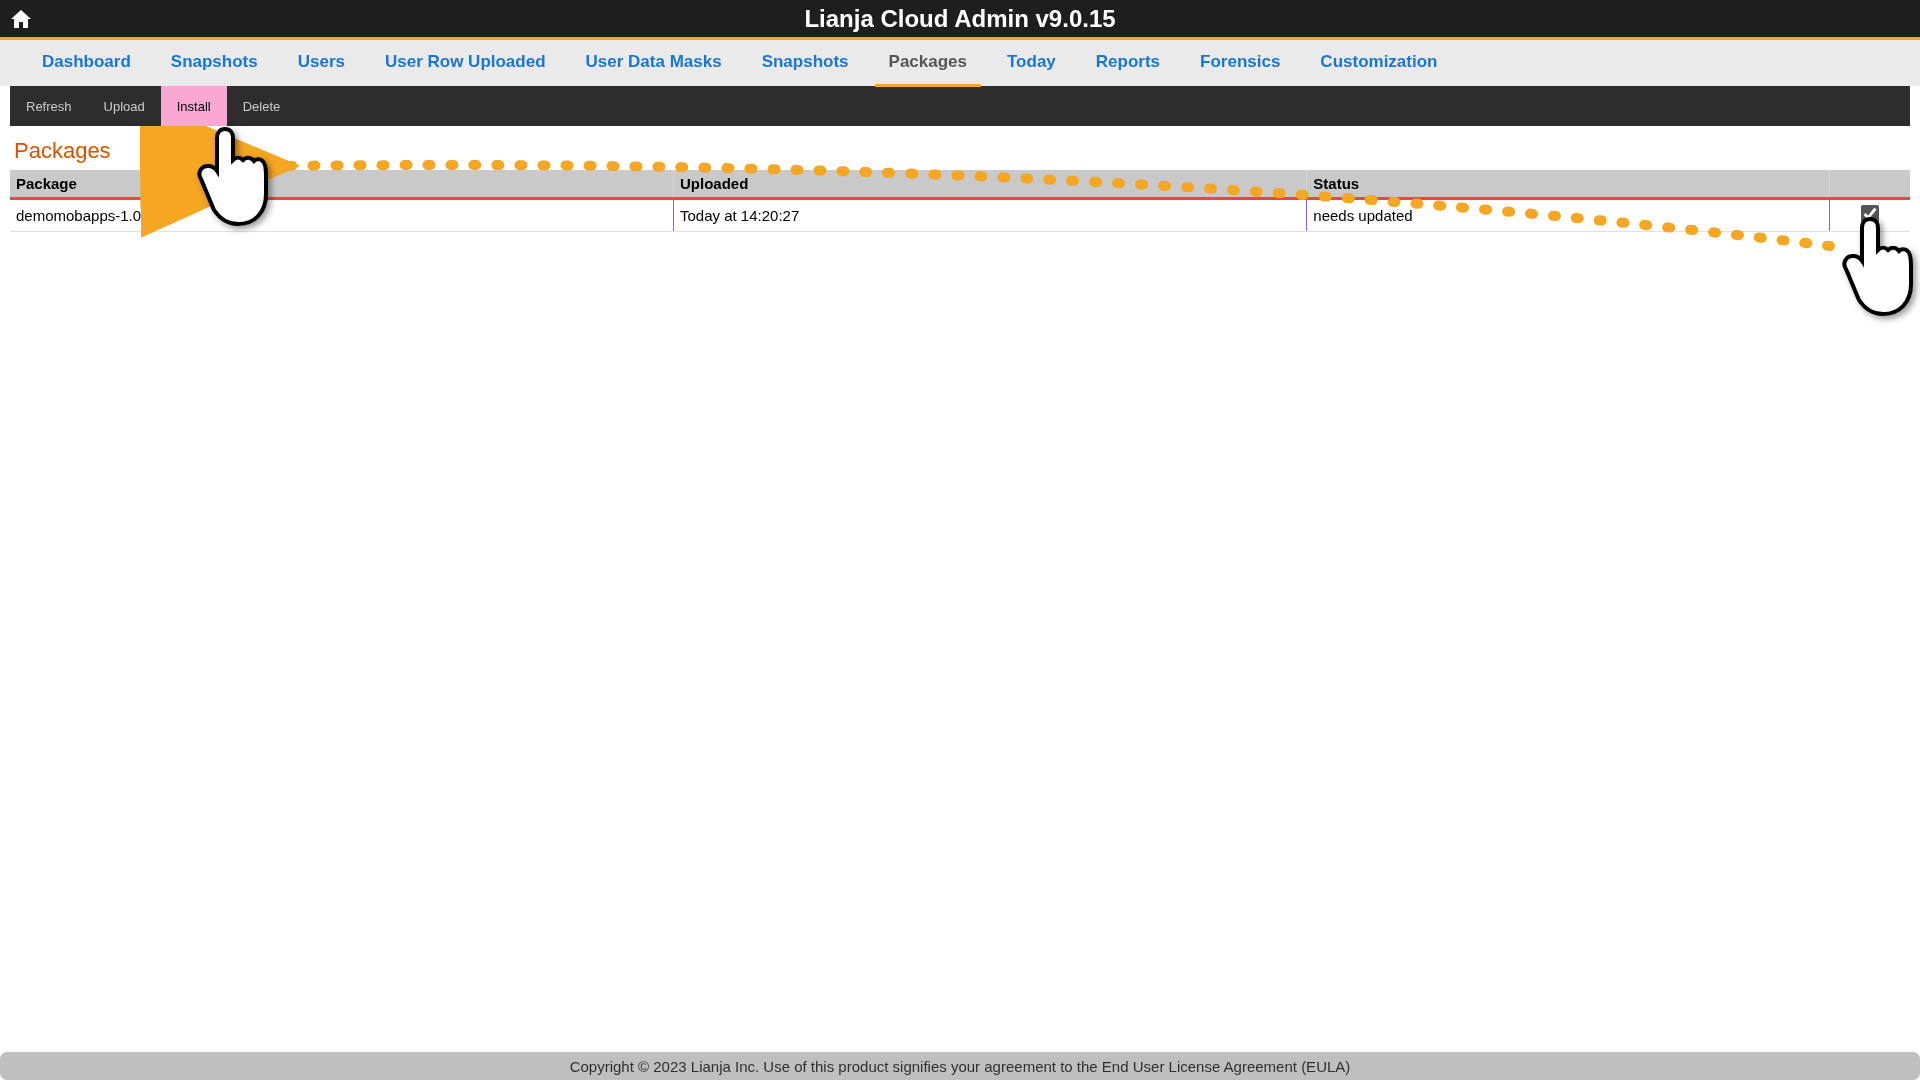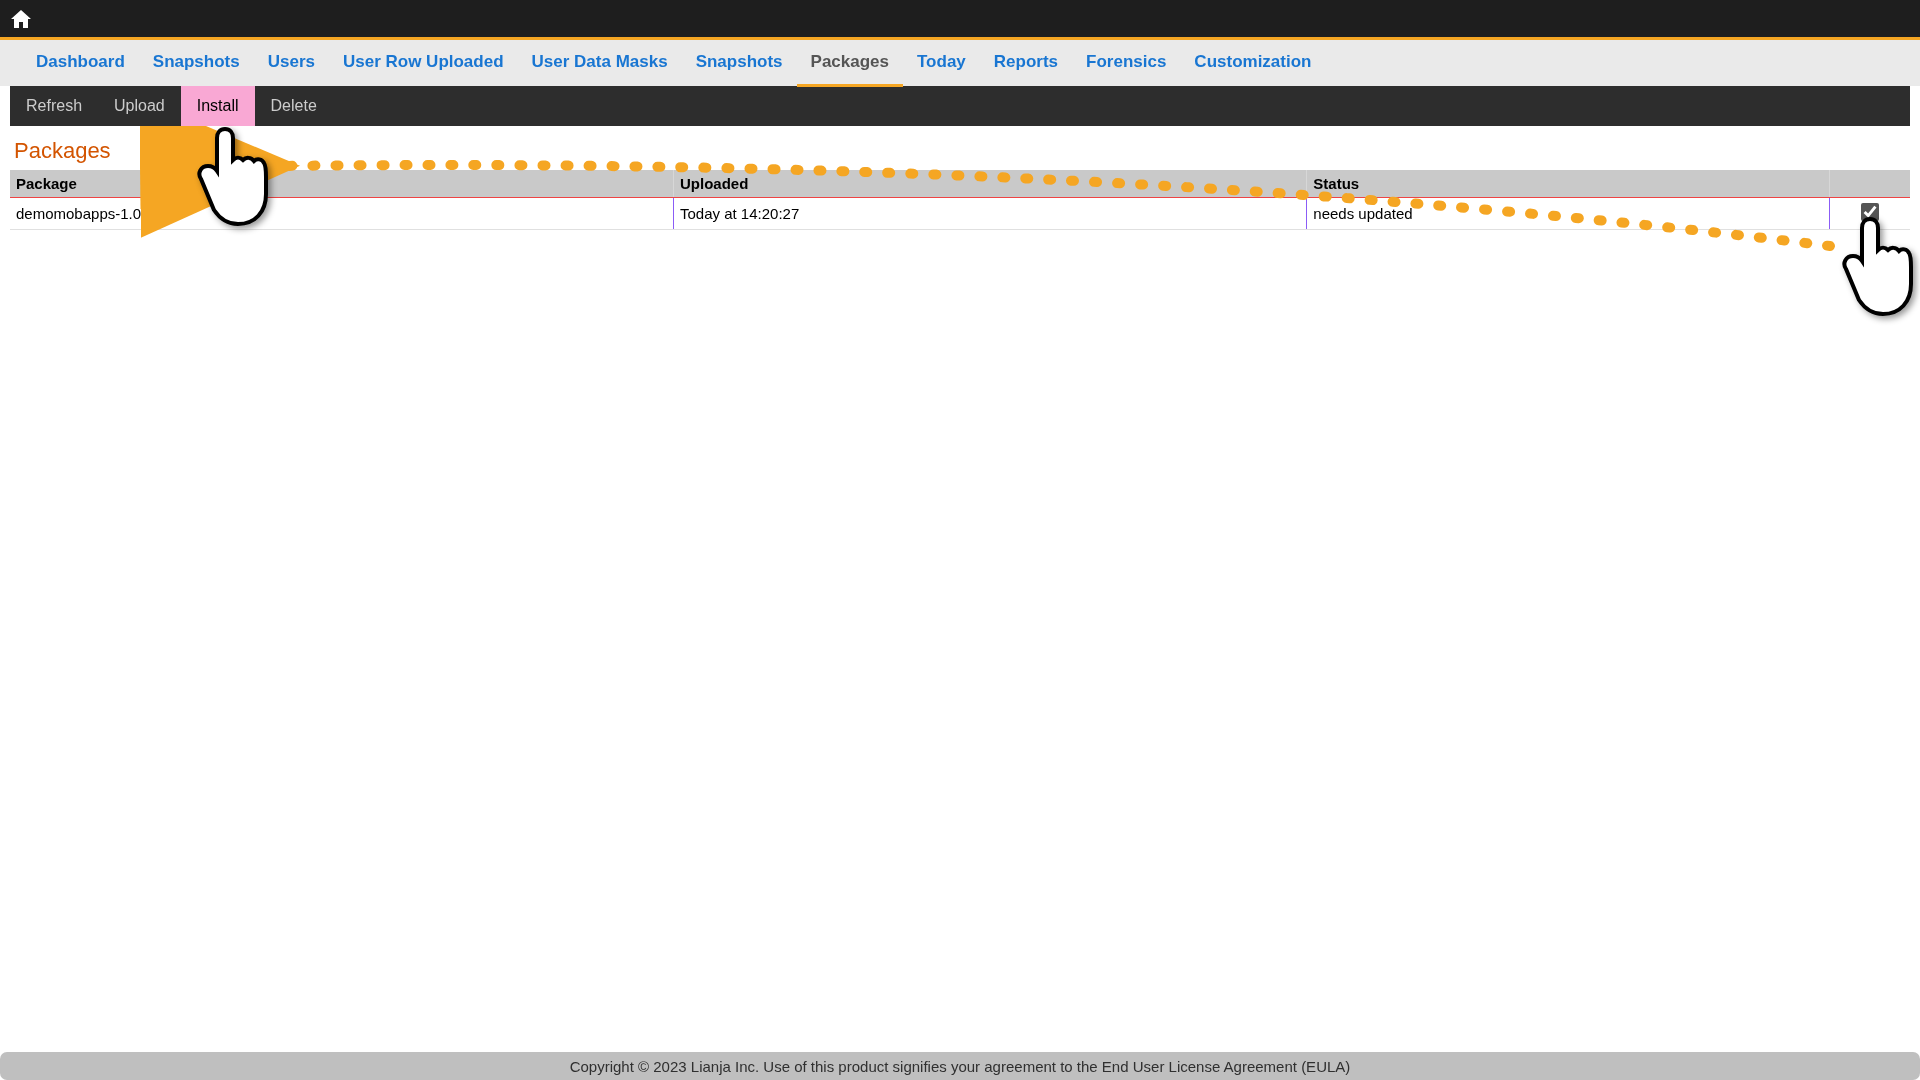--- a/index.html
+++ b/index.html
@@ -1,30 +1,30 @@
 <!DOCTYPE html>
 <html><head>
 <meta charset="utf-8">
 <style>
   * { box-sizing: border-box; margin: 0; padding: 0; }
   html, body { width: 1920px; height: 1080px; font-family: Arial, Helvetica, sans-serif; background: #fff; overflow: hidden; }
   .top-bar { height: 40px; background: #1e1e1e; display: flex; align-items: center; position: relative; border-bottom: 3px solid #f5a623; }
   .home-btn { width: 34px; height: 34px; display: flex; align-items: center; justify-content: center; margin-left: 4px; cursor: pointer; }
   .home-btn svg { fill: #fff; width: 24px; height: 24px; }
   .top-title { position: absolute; left: 0; right: 0; text-align: center; color: #fff; font-size: 24px; font-weight: bold; pointer-events: none; }
-  .nav-tabs { background: #eaeaea; height: 46px; display: flex; align-items: center; padding: 0 22px; gap: 0; text-align: right; }
+  .nav-tabs { background: #eaeaea; height: 46px; display: flex; align-items: center; padding: 0 28px; gap: 12px; text-align: right; }
   .nav-tab { padding: 12px 14px; font-size: 17px; color: #1976d2; font-weight: bold; cursor: pointer; border-bottom: 3px solid transparent; }
   .nav-tab.active { color: #555; border-bottom: 3px solid #f5a623; }
   .toolbar { background: #2d2d2d; height: 40px; display: flex; align-items: stretch; margin: 0 10px; }
-  .tool-btn { padding: 2px 16px; color: #ccc; font-size: 16px; display: flex; align-items: center; cursor: pointer; }
+  .tool-btn { padding: 2px 16px; color: #ccc; font-size: 13px; display: flex; align-items: center; cursor: pointer; }
   .tool-btn.active { background: #f9a8d4; color: #000; font-weight: normal; }
   .content { padding: 4px 10px 0 10px; position: relative; }
   .section-title { color: #d35400; font-size: 22px; padding: 8px 4px 6px 4px; }
   .table { width: 100%; border-collapse: collapse; }
-  .table th { background: #c9c9c9; font-size: 15px; font-weight: bold; text-align: left; padding: 5px 6px; border-right: 1px solid #d7d7d7; border-bottom: 1px solid #ef4444; }
+  .table th { background: #c9c9c9; font-size: 15px; font-weight: bold; text-align: left; padding: 5px 6px; border-right: 1px solid #d7d7d7; border-bottom: 3px solid #ef4444; }
   .table td { font-size: 15px; padding: 5px 6px; border-right: 1px solid #8b5cf6; border-bottom: 1px solid #e0e0e0; }
   .table th:last-child, .table td:last-child { border-right: none; }
   .col-pkg { width: 660px; }
   .col-upl { width: 630px; }
   .col-status { width: 520px; }
   .col-check { width: 80px; text-align: center; }
   .checkbox-cell { text-align: center; }
   .chk { width: 18px; height: 18px; accent-color: #555; }
   .footer { position: absolute; bottom: 0; left: 0; right: 0; height: 28px; background: #bfbfbf; color: #303030; font-size: 15px; display: flex; align-items: center; justify-content: center; border-radius: 7px; }
   
@@ -34,20 +34,21 @@
 </style>
 </head>
 <body>
 
 <div class="top-bar">
   <div class="home-btn">
     <svg viewBox="0 0 24 24">
         <path d="M12 3l10 9h-3v9h-5v-6h-4v6H5v-9H2z"></path>
       </svg>
   </div>
+  <div class="top-title">Lianja Cloud Admin v9.0.15</div>
 </div>
 
 <div class="nav-tabs" id="nav">
     <div class="nav-tab">Dashboard</div>
     <div class="nav-tab">Snapshots</div>
     <div class="nav-tab">Users</div>
     <div class="nav-tab">User Row Uploaded</div>
     <div class="nav-tab">User Data Masks</div>
     <div class="nav-tab">Snapshots</div>
     <div class="nav-tab active">Packages</div>

